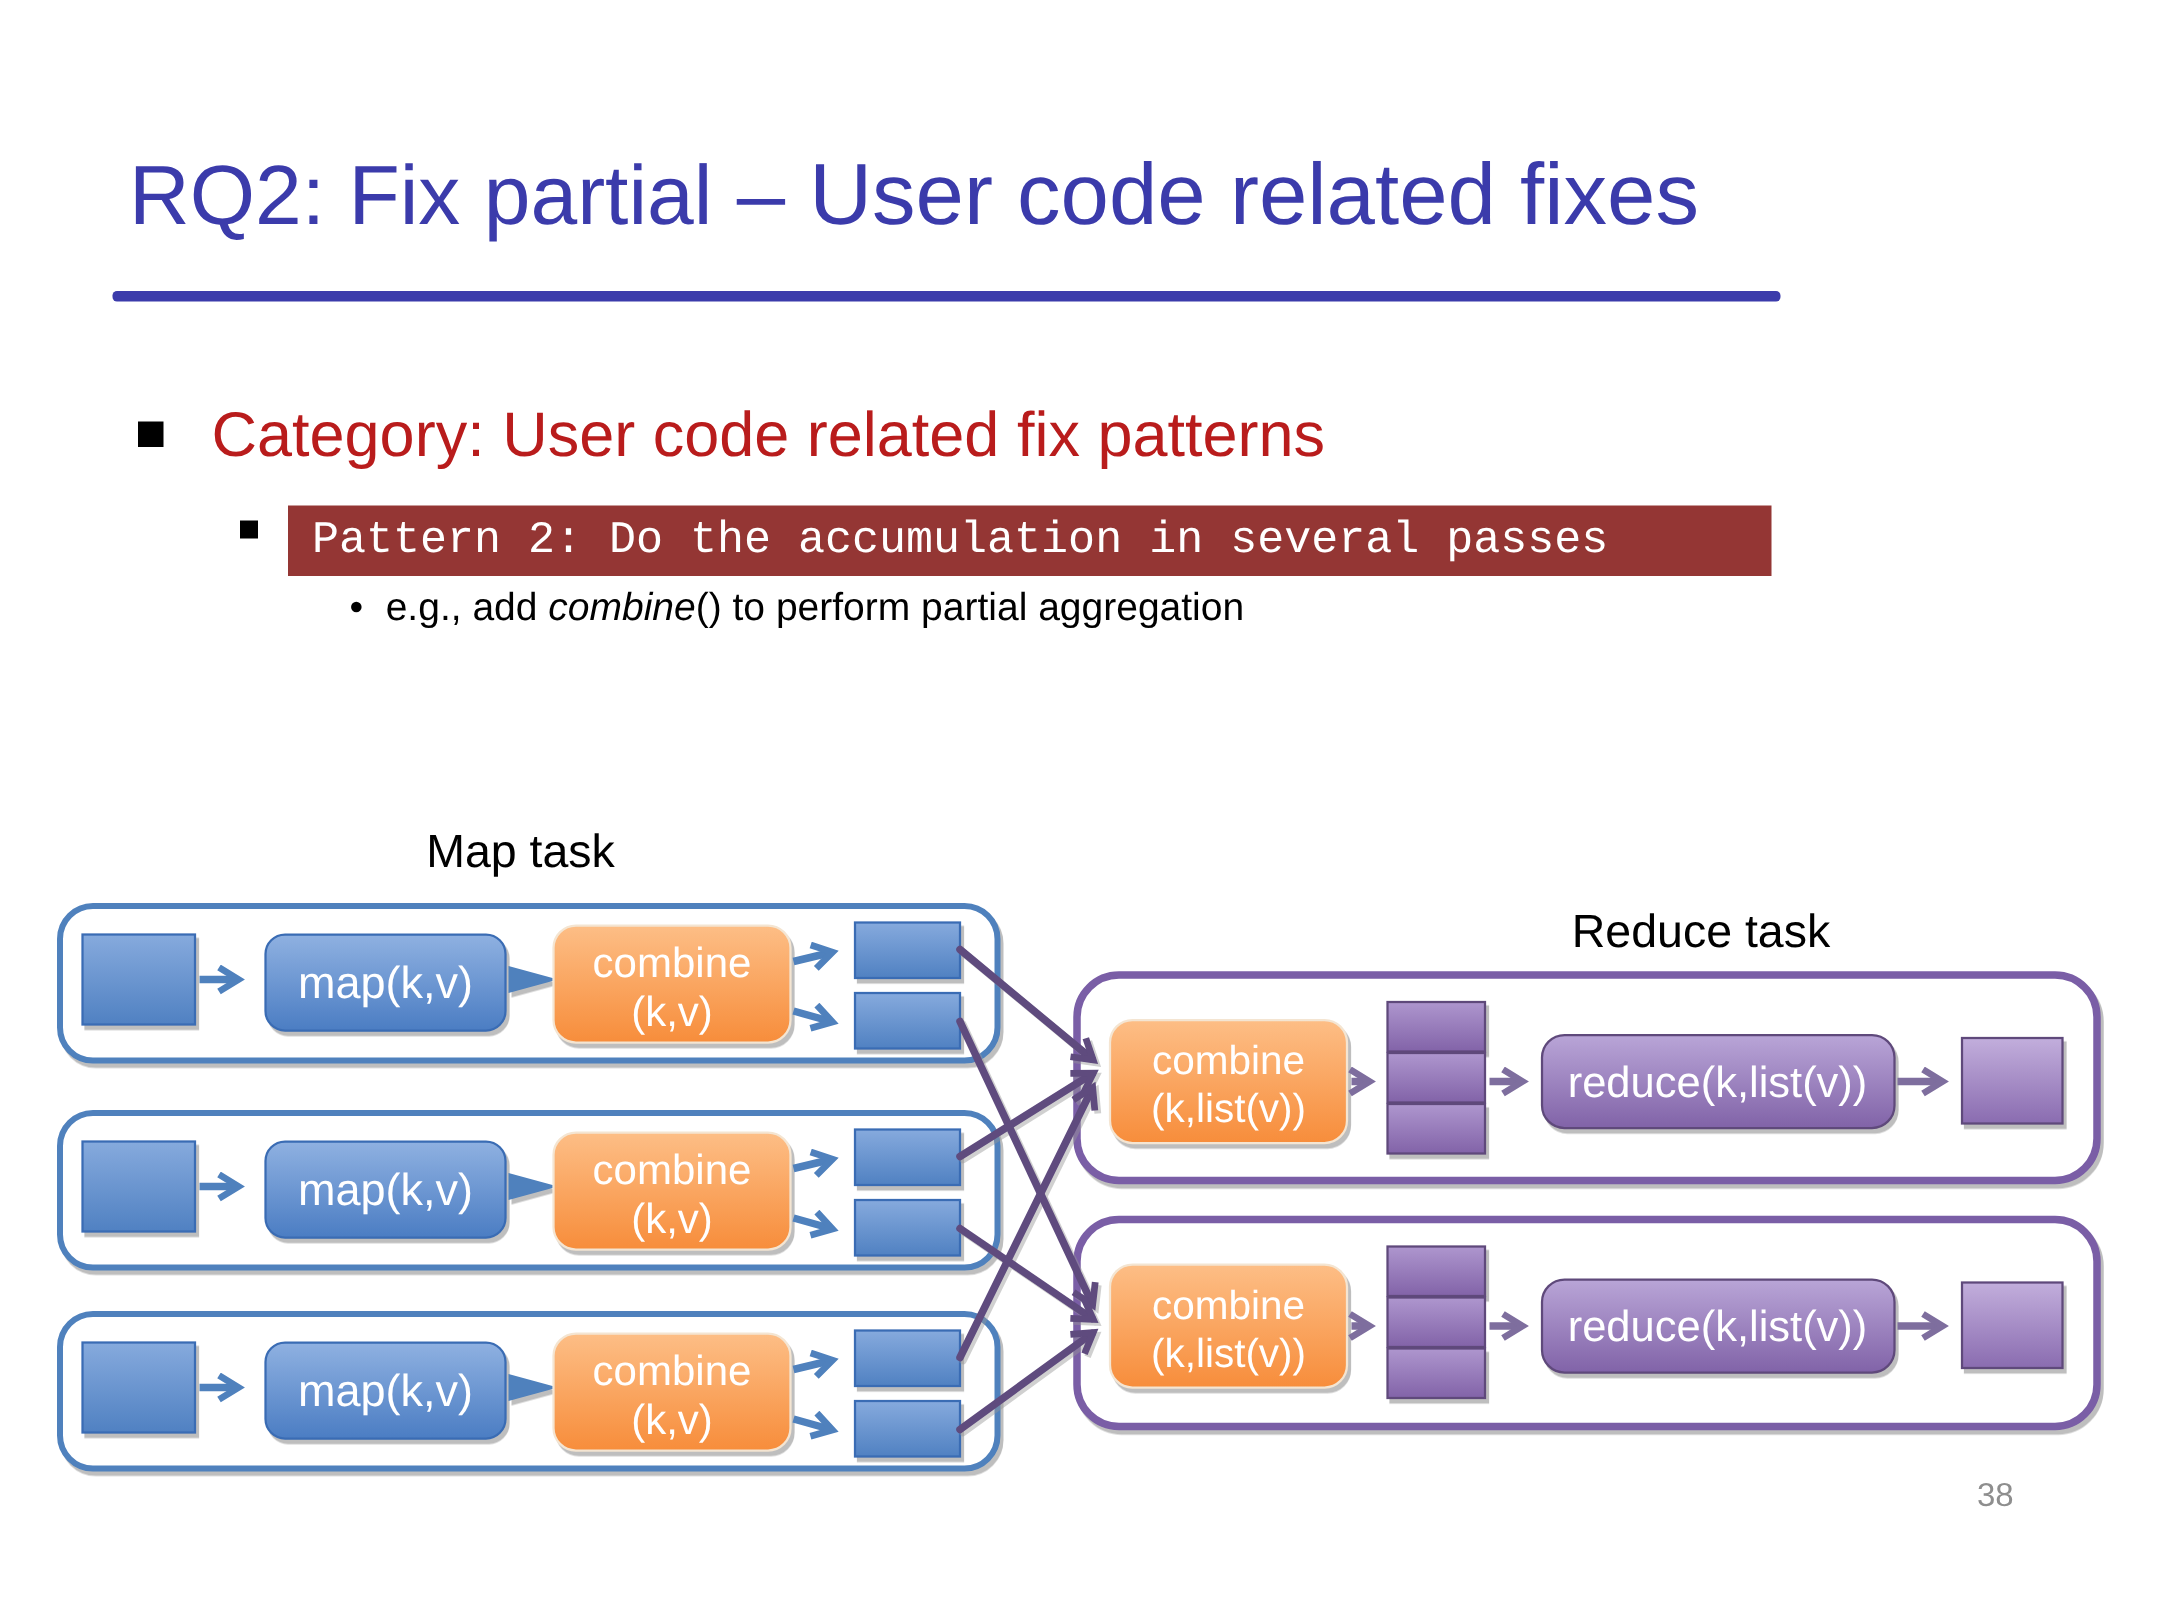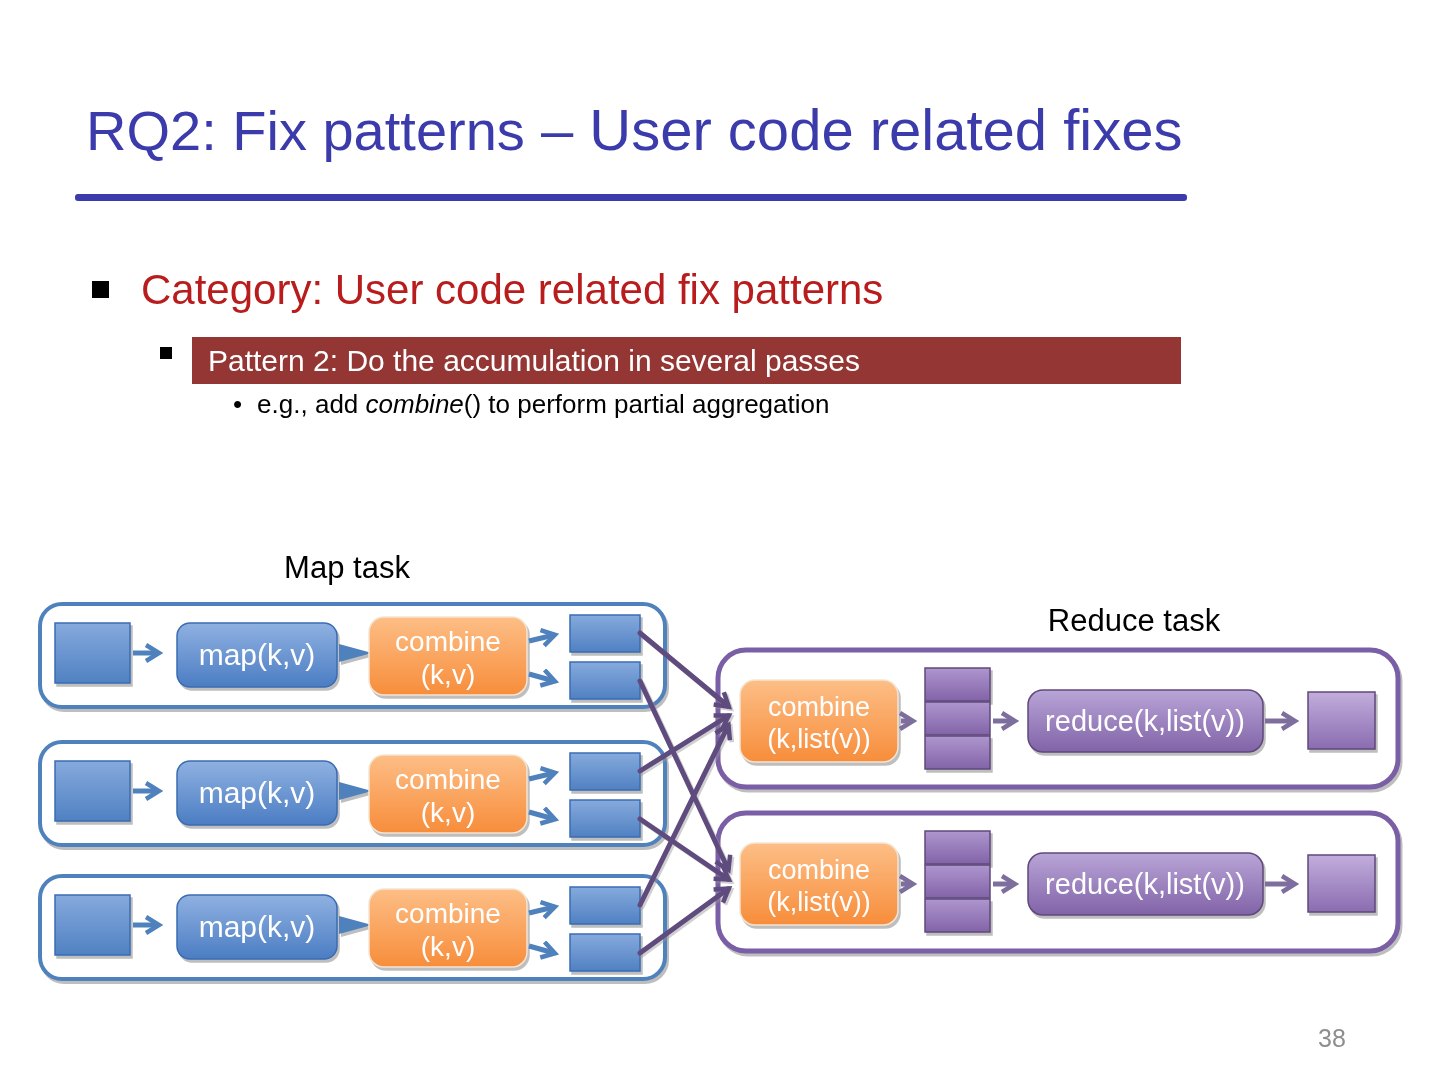--- a/index.html
+++ b/index.html
@@ -9,38 +9,38 @@
   }
   .title{position:absolute;left:86px;top:96px;margin:0;font-weight:400;color:#3B3BAB;white-space:nowrap;}
   .t-main{font-size:56px;letter-spacing:0px;}
   .t-sub{font-size:58px;}
   .underline{position:absolute;left:75px;top:194px;width:1112px;height:7px;background:#3B3BAB;border-radius:3px;}
   .b1-marker{position:absolute;left:92px;top:281px;width:17px;height:17px;background:#000;}
   .b1{position:absolute;left:141px;top:266px;font-size:42px;color:#b91c1c;}
   .b2-marker{position:absolute;left:160px;top:347px;width:12px;height:12px;background:#000;}
   .pattern-box{
     position:absolute;left:192px;top:337px;width:989px;height:47px;background:#943634;
-    color:#fff;font-size:30px;line-height:48px;padding-left:16px;box-sizing:border-box;white-space:nowrap;
+    color:#fff;font-size:30px;line-height:48px;padding-left:16px;box-sizing:border-box;white-space:nowrap;font-family:Liberation Mono, monospace;
   }
   .b3{position:absolute;left:233px;top:389px;font-size:26px;color:#000;white-space:nowrap;}
   .b3 .dot{margin-right:15px;}
   .b3 .it{font-style:italic;}
-  .pagenum{position:absolute;left:1318px;top:1024px;font-size:25px;color:#8E8E8E;}
+  .pagenum{position:absolute;left:1318px;top:984px;font-size:22px;color:#8E8E8E;}
   svg{position:absolute;left:0;top:0;}
   .boxsh{filter:drop-shadow(2.5px 3px 0.5px rgba(125,125,125,0.5));}
   .linesh{filter:drop-shadow(2px 2px 0 rgba(150,150,150,0.45));}
   svg text{fill:#ffffff;text-anchor:middle;font-family:"Liberation Sans",sans-serif;}
   text.dlabel{fill:#000000;}
 </style>
 </head>
 <body>
 
 <div class="slide">
 
-  <h1 class="title"><span class="t-main">RQ2: Fix patterns</span><span class="t-sub"> – User code related fixes</span></h1>
+  <h1 class="title"><span class="t-main">RQ2: Fix partial</span><span class="t-sub"> – User code related fixes</span></h1>
   <div class="underline"></div>
 
   <div class="b1-marker"></div>
   <div class="b1">Category: User code related fix patterns</div>
 
   <div class="b2-marker"></div>
   <div class="pattern-box"><span>Pattern 2: Do the accumulation in several passes</span></div>
 
   <div class="b3"><span class="dot">•</span><span>e.g., add </span><span class="it">combine</span><span>() to perform partial aggregation</span></div>
 

